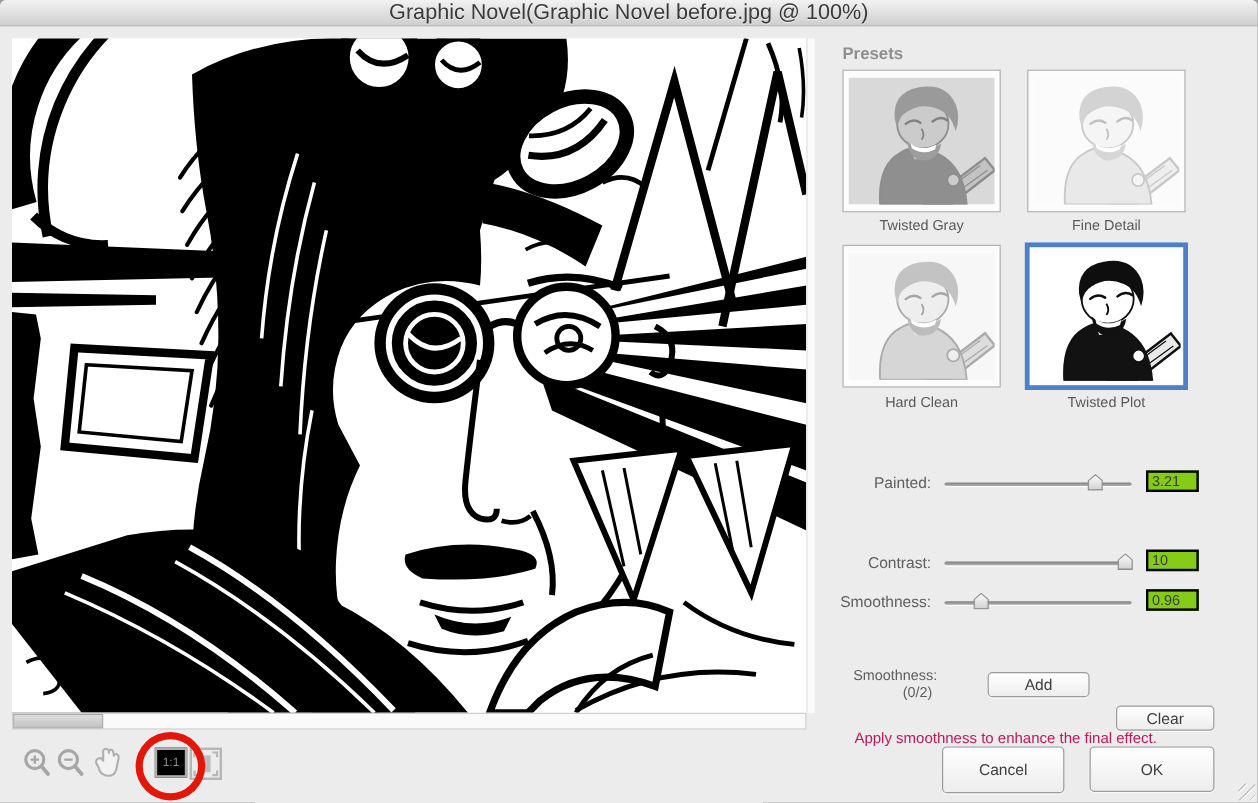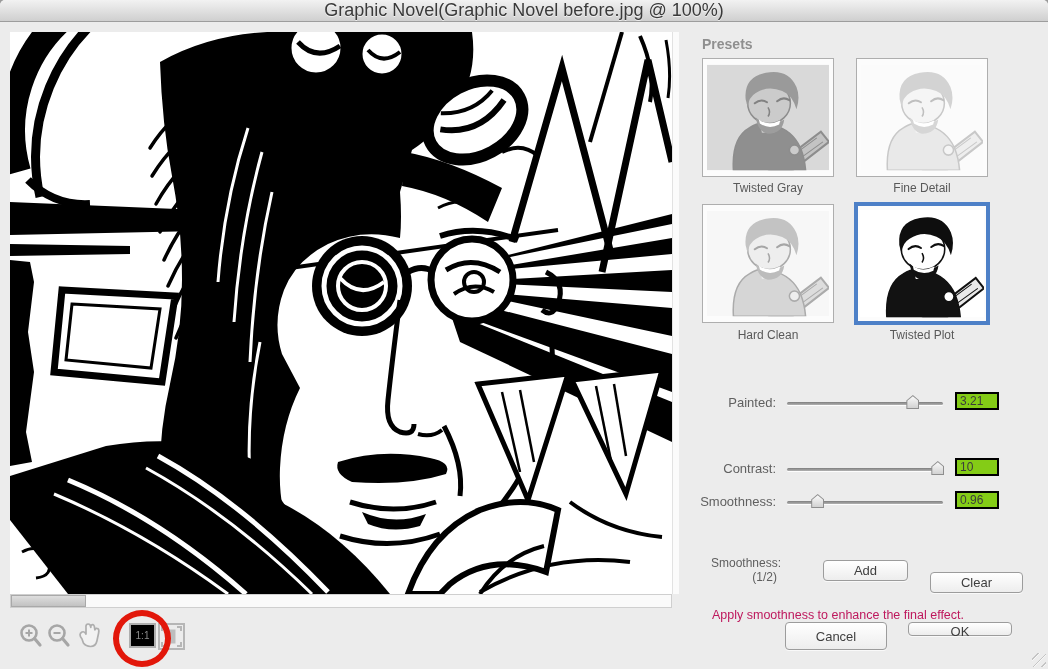--- a/index.html
+++ b/index.html
@@ -78,24 +78,24 @@
     font-size:12px;color:#3c3c3c;padding:0 3px;
   }
   
   .smooth-label{position:absolute;left:711px;top:556px;width:66px;text-align:right;font-size:12px;color:#5e5e5e;line-height:14px;}
   .btn{
     position:absolute;height:21px;border:1px solid #9c9c9c;border-radius:4px;
     background:linear-gradient(#ffffff,#ededed);box-shadow:0 1px 0 rgba(255,255,255,.7);
     font-family:"Liberation Sans",sans-serif;font-size:13px;color:#3e3e3e;cursor:pointer;
   }
   .btn-add{left:823px;top:560px;width:85px;}
-  .btn-clear{left:930px;top:572px;width:93px;}
+  .btn-clear{left:930px;top:588px;width:82px;}
   .hint{position:absolute;left:712px;top:590px;font-size:12.5px;color:#be185d;margin-top:18px;}
-  .btn-cancel{left:785px;top:622px;width:102px;height:28px;}
-  .btn-ok{left:908px;top:622px;width:104px;height:14px;}
+  .btn-cancel{left:785px;top:622px;width:102px;height:39px;}
+  .btn-ok{left:908px;top:622px;width:104px;height:38px;}
   .grip{
     position:absolute;right:2px;bottom:2px;width:14px;height:14px;
     background:repeating-linear-gradient(135deg,transparent 0 4px,#c4c4c4 4px 5px,#f7f7f7 5px 6px);
   }
 </style>
 </head>
 <body>
 
 <div class="window">
 
@@ -332,21 +332,21 @@
   <div class="srow" style="top:493px;">
     <span class="slabel">Smoothness:</span>
     <div class="strack">
       <div class="sthumb" style="left: 20%;"></div>
     </div>
     <input class="sval" value="0.96" style="">
   </div>
 
   <div class="smooth-label">
     <div>Smoothness:</div>
-    <div>(1/2)</div>
+    <div>(0/2)</div>
   </div>
   <button class="btn btn-add">Add</button>
   <button class="btn btn-clear">Clear</button>
   <div class="hint">Apply smoothness to enhance the final effect.</div>
 
   <button class="btn btn-cancel">Cancel</button>
   <button class="btn btn-ok">OK</button>
   <div class="grip"></div>
 
 </div>

